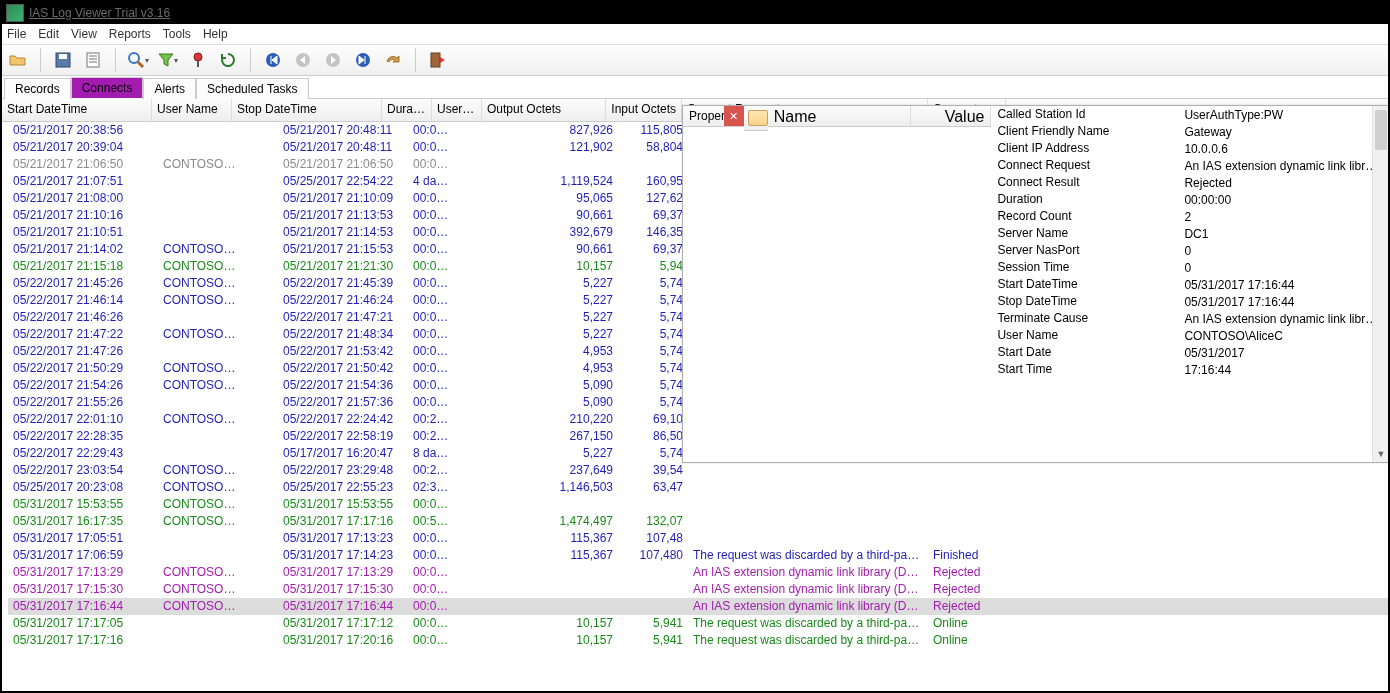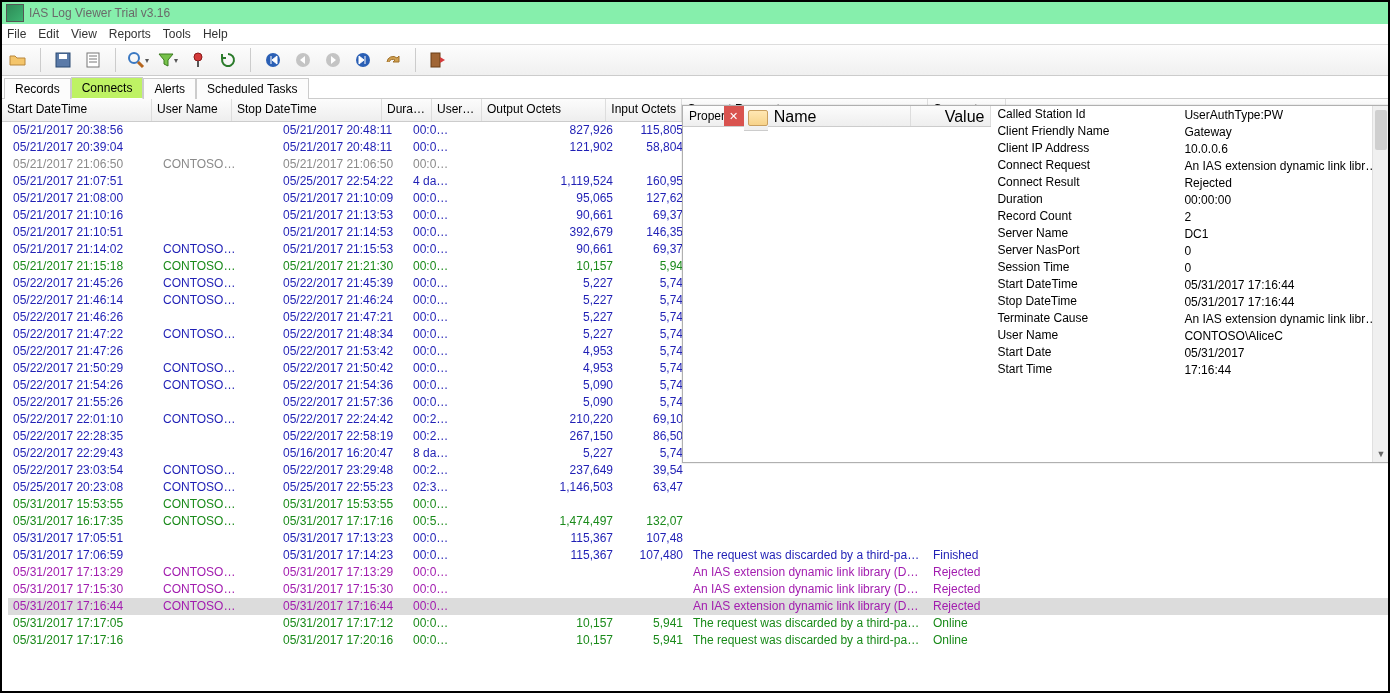--- a/index.html
+++ b/index.html
@@ -12,23 +12,24 @@
 }
 .app-window {
   border: 2px solid #000;
   width: 1386px; height: 689px;
   display: flex; flex-direction: column;
   background: #fff;
 }
 .title-bar {
   height: 22px; display: flex; align-items: center;
   padding-left: 4px;
-  background: #86efac;
+  background: #000000;
   color: #6a6a6a;
   font-size: 12px;
+  text-decoration: underline;
 }
 .title-bar .app-icon {
   width: 16px; height: 16px;
   margin-right: 5px;
   background: linear-gradient(135deg,#2e8b57,#3cb371);
   border:1px solid #555;
 }
 .menu-bar {
   height: 20px; display: flex; align-items: center;
   padding-left: 5px;
@@ -63,21 +64,21 @@
 .tab {
   padding: 3px 10px;
   border: 1px solid #ccc;
   border-bottom:none;
   margin-right: 0px;
   background: #fcfcfc;
   position:relative; top:1px;
   font-size:12px;
 }
 .tab.active {
-  background:#bef264;
+  background:#a21caf;
   border-bottom:1px solid #fff;
 }
 .grid-area {
   flex:1; position:relative; overflow:hidden;
 }
 .grid-header {
   display:flex;
   height:22px;
   background:linear-gradient(#fcfcfc,#eeeeee);
   border-bottom:1px solid #ccc;
@@ -543,21 +544,21 @@
           <div class="cell c-uip"></div>
           <div class="cell c-out">267,150</div>
           <div class="cell c-in">86,50</div>
           <div class="cell c-req"></div>
           <div class="cell c-res"></div>
         </div>
         <div class="row blue">
           <div class="cell c-sdt">05/22/2017 22:29:43</div>
           <div class="cell c-user"></div>
           <div class="cell c-sp"></div>
-          <div class="cell c-edt">05/16/2017 16:20:47</div>
+          <div class="cell c-edt">05/17/2017 16:20:47</div>
           <div class="cell c-dur">8 days 1...</div>
           <div class="cell c-uip"></div>
           <div class="cell c-out">5,227</div>
           <div class="cell c-in">5,74</div>
           <div class="cell c-req"></div>
           <div class="cell c-res"></div>
         </div>
         <div class="row blue">
           <div class="cell c-sdt">05/22/2017 23:03:54</div>
           <div class="cell c-user">CONTOSO\AliceC</div>

